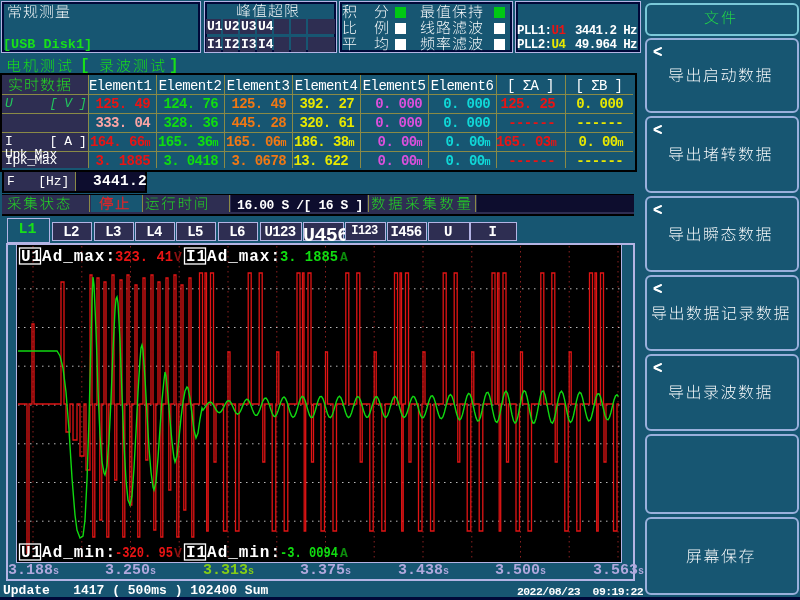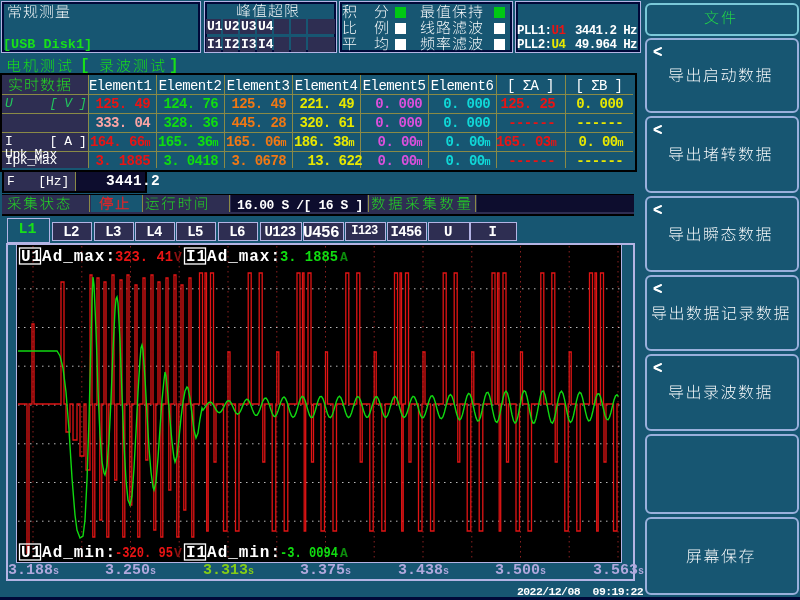--- a/index.html
+++ b/index.html
@@ -139,21 +139,21 @@
     <div class="ab mono" style="left:225px;top:78px;width:66px;font-size:14px;letter-spacing:-0.6px;text-align:center;color:#fff;">Element3</div>
     <div class="ab mono" style="left:293px;top:78px;width:66px;font-size:14px;letter-spacing:-0.6px;text-align:center;color:#fff;">Element4</div>
     <div class="ab mono" style="left:361px;top:78px;width:66px;font-size:14px;letter-spacing:-0.6px;text-align:center;color:#fff;">Element5</div>
     <div class="ab mono" style="left:429px;top:78px;width:66px;font-size:14px;letter-spacing:-0.6px;text-align:center;color:#fff;">Element6</div>
     <div class="ab mono" style="left:496px;top:78px;width:69px;font-size:14px;letter-spacing:-0.6px;text-align:center;color:#fff;">[ ΣA ]</div>
     <div class="ab mono" style="left:565px;top:78px;width:68px;font-size:14px;letter-spacing:-0.6px;text-align:center;color:#fff;">[ ΣB ]</div>
     <div class="ab mono" style="left:5px;top:96px;font-size:13px;letter-spacing:-0.4px;color:#22c55e;white-space:pre;font-style:italic;">U     [ V ]</div>
     <div class="cell" style="left:88px;top:96px;width:62px;color:#e81414;">125. 49</div>
     <div class="cell" style="left:156px;top:96px;width:62px;color:#10dc10;">124. 76</div>
     <div class="cell" style="left:224px;top:96px;width:62px;color:#f07814;">125. 49</div>
-    <div class="cell" style="left:292px;top:96px;width:62px;color:#e8e800;">221. 49</div>
+    <div class="cell" style="left:292px;top:96px;width:62px;color:#e8e800;">392. 27</div>
     <div class="cell" style="left:360px;top:96px;width:62px;color:#dc50dc;">0. 000</div>
     <div class="cell" style="left:428px;top:96px;width:62px;color:#10d8d8;">0. 000</div>
     <div class="cell" style="left:496px;top:96px;width:59px;color:#e81414;">125. 25</div>
     <div class="cell" style="left:565px;top:96px;width:58px;color:#e8e800;">0. 000</div>
     <div class="ab mono" style="left:5px;top:115px;font-size:13px;letter-spacing:-0.4px;color:#fff;white-space:pre;margin-top:32px;">Upk_Max</div>
     <div class="cell" style="left:88px;top:115px;width:62px;color:#fca5a5;">333. 04</div>
     <div class="cell" style="left:156px;top:115px;width:62px;color:#10dc10;">328. 36</div>
     <div class="cell" style="left:224px;top:115px;width:62px;color:#f07814;">445. 28</div>
     <div class="cell" style="left:292px;top:115px;width:62px;color:#e8e800;">320. 61</div>
     <div class="cell" style="left:360px;top:115px;width:62px;color:#dc50dc;">0. 000</div>
@@ -166,29 +166,29 @@
     <div class="cell" style="left:224px;top:134px;width:62px;color:#f07814;">165. 06<span class="su">m</span></div>
     <div class="cell" style="left:292px;top:134px;width:62px;color:#e8e800;">186. 38<span class="su">m</span></div>
     <div class="cell" style="left:360px;top:134px;width:62px;color:#dc50dc;">0. 00<span class="su">m</span></div>
     <div class="cell" style="left:428px;top:134px;width:62px;color:#10d8d8;">0. 00<span class="su">m</span></div>
     <div class="cell" style="left:496px;top:134px;width:59px;color:#e81414;">165. 03<span class="su">m</span></div>
     <div class="cell" style="left:565px;top:134px;width:58px;color:#e8e800;">0. 00<span class="su">m</span></div>
     <div class="ab mono" style="left:5px;top:153px;font-size:13px;letter-spacing:-0.4px;color:#fff;white-space:pre;">Ipk_Max</div>
     <div class="cell" style="left:88px;top:153px;width:62px;color:#e81414;">3. 1885</div>
     <div class="cell" style="left:156px;top:153px;width:62px;color:#10dc10;">3. 0418</div>
     <div class="cell" style="left:224px;top:153px;width:62px;color:#f07814;">3. 0678</div>
-    <div class="cell" style="left:300px;top:153px;width:62px;color:#e8e800;">13. 622</div>
+    <div class="cell" style="left:286px;top:153px;width:62px;color:#e8e800;">13. 622</div>
     <div class="cell" style="left:360px;top:153px;width:62px;color:#dc50dc;">0. 00<span class="su">m</span></div>
     <div class="cell" style="left:428px;top:153px;width:62px;color:#10d8d8;">0. 00<span class="su">m</span></div>
     <div class="cell" style="left:496px;top:153px;width:59px;color:#e81414;">------</div>
     <div class="cell" style="left:565px;top:153px;width:58px;color:#e8e800;">------</div>
     <div class="ab" style="left:2px;top:170px;width:141px;height:19px;border:2px solid #000;background:#0d0d2e;"></div>
     <div class="ab" style="left:4px;top:172px;width:71px;height:19px;background:#2e2e52;border-right:1px solid #8a8a46;"></div>
     <div class="ab mono" style="left:7px;top:174px;font-size:13px;color:#fff;white-space:pre;">F   [Hz]</div>
-    <div class="ab mono b" style="left:93px;top:173px;font-size:14.5px;color:#fff;letter-spacing:0.3px;margin-left:13px;">3441.2</div>
+    <div class="ab mono b" style="left:93px;top:173px;font-size:14.5px;color:#fff;letter-spacing:0.3px;">3441.2</div>
     <div class="ab" style="left:2px;top:194px;width:632px;height:19px;background:#2e2e52;border-bottom:2px solid #000;border-top:1px solid #000;"></div>
     <div class="ab" style="left:91px;top:195px;width:51px;height:17px;background:#175672;"></div>
     <div class="ab" style="left:231px;top:195px;width:136px;height:17px;background:#0d0d2e;"></div>
     <div class="ab" style="left:477px;top:195px;width:157px;height:17px;background:#0d0d2e;"></div>
     <div class="ab" style="left:89px;top:195px;width:1px;height:17px;background:#8a8a46;"></div>
     <div class="ab" style="left:142px;top:195px;width:1px;height:17px;background:#8a8a46;"></div>
     <div class="ab" style="left:229px;top:195px;width:1px;height:17px;background:#8a8a46;"></div>
     <div class="ab" style="left:368px;top:195px;width:1px;height:17px;background:#8a8a46;"></div>
     <div class="ab" style="left:475px;top:195px;width:1px;height:17px;background:#8a8a46;"></div>
     <svg style="position:absolute;left:7px;top:196px;overflow:visible;" width="67" height="18" fill="#22dd22">
@@ -224,21 +224,21 @@
     <div class="ab mono b" style="left:94px;top:224px;width:38px;font-size:14px;letter-spacing:-0.6px;color:#fff;text-align:center;">L3</div>
     <div class="ab" style="left:135px;top:222px;width:38px;height:17px;background:#2e2e52;border:1px solid #b4b4e4;"></div>
     <div class="ab mono b" style="left:135px;top:224px;width:38px;font-size:14px;letter-spacing:-0.6px;color:#fff;text-align:center;">L4</div>
     <div class="ab" style="left:176px;top:222px;width:38px;height:17px;background:#2e2e52;border:1px solid #b4b4e4;"></div>
     <div class="ab mono b" style="left:176px;top:224px;width:38px;font-size:14px;letter-spacing:-0.6px;color:#fff;text-align:center;">L5</div>
     <div class="ab" style="left:218px;top:222px;width:38px;height:17px;background:#2e2e52;border:1px solid #b4b4e4;"></div>
     <div class="ab mono b" style="left:218px;top:224px;width:38px;font-size:14px;letter-spacing:-0.6px;color:#fff;text-align:center;">L6</div>
     <div class="ab" style="left:260px;top:222px;width:40px;height:17px;background:#2e2e52;border:1px solid #b4b4e4;"></div>
     <div class="ab mono b" style="left:260px;top:224px;width:40px;font-size:14px;letter-spacing:-0.6px;color:#fff;text-align:center;">U123</div>
     <div class="ab" style="left:303px;top:222px;width:39px;height:17px;background:#2e2e52;border:1px solid #b4b4e4;"></div>
-    <div class="ab mono b" style="left:303px;top:224px;width:39px;font-size:16px;letter-spacing:-0.6px;color:#fff;text-align:left;">U456</div>
+    <div class="ab mono b" style="left:303px;top:224px;width:39px;font-size:20px;letter-spacing:-0.6px;color:#fff;text-align:right;">U456</div>
     <div class="ab" style="left:345px;top:222px;width:39px;height:17px;background:#2e2e52;border:1px solid #b4b4e4;"></div>
     <div class="ab mono b" style="left:345px;top:224px;width:39px;font-size:12px;letter-spacing:-0.6px;color:#fff;text-align:center;">I123</div>
     <div class="ab" style="left:387px;top:222px;width:38px;height:17px;background:#2e2e52;border:1px solid #b4b4e4;"></div>
     <div class="ab mono b" style="left:387px;top:224px;width:38px;font-size:14px;letter-spacing:-0.6px;color:#fff;text-align:center;">I456</div>
     <div class="ab" style="left:428px;top:222px;width:40px;height:17px;background:#2e2e52;border:1px solid #b4b4e4;"></div>
     <div class="ab mono b" style="left:428px;top:224px;width:40px;font-size:14px;letter-spacing:-0.6px;color:#fff;text-align:center;">U</div>
     <div class="ab" style="left:470px;top:222px;width:45px;height:17px;background:#2e2e52;border:1px solid #b4b4e4;"></div>
     <div class="ab mono b" style="left:470px;top:224px;width:45px;font-size:14px;letter-spacing:-0.6px;color:#fff;text-align:center;">I</div>
     <div class="ab" style="left:6px;top:243px;width:625px;height:334px;border:2px solid #b4b4e4;"></div>
     <div class="ab" style="left:16px;top:244px;width:604px;height:317px;border:1px solid #b4b4e4;background:#000;"></div>
@@ -354,13 +354,14 @@
     </svg>
     <div class="mbox" style="top:434px;height:76px;"></div>
     <div class="mbox" style="top:517px;height:74px;"></div>
     <svg style="position:absolute;left:686px;top:548px;overflow:visible;" width="72" height="20" fill="#ffffff">
       <path transform="translate(0.0,0)" d="M5.6 5.5C6.0 6.0 6.4 6.8 6.7 7.2L7.3 6.9C7.1 6.5 6.6 5.8 6.3 5.3ZM3.1 2.3H13.3V4.2H3.1ZM2.3 1.6V6.5C2.3 9.0 2.2 12.4 0.6 14.9C0.8 14.9 1.1 15.2 1.2 15.3C2.9 12.8 3.1 9.1 3.1 6.5V4.9H14.1V1.6ZM12.1 5.2C11.8 5.8 11.2 6.8 10.8 7.5H3.9V8.2H6.6V9.8C6.6 10.1 6.6 10.4 6.6 10.7H3.4V11.4H6.5C6.2 12.6 5.4 13.8 3.3 14.7C3.4 14.9 3.7 15.1 3.8 15.3C6.2 14.2 7.0 12.8 7.2 11.4H11.0V15.3H11.8V11.4H15.1V10.7H11.8V8.2H14.6V7.5H11.6C12.0 6.9 12.5 6.1 12.8 5.5ZM11.0 10.7H7.3C7.4 10.4 7.4 10.1 7.4 9.8V8.2H11.0Z"></path>
       <path transform="translate(17.5,0)" d="M3.7 6.2H12.5V7.5H3.7ZM3.7 4.4H12.5V5.6H3.7ZM7.6 9.8V11.1H4.0C4.5 10.7 5.0 10.3 5.4 9.8ZM8.3 9.8H10.7C11.1 10.3 11.6 10.7 12.1 11.1H8.3ZM2.9 3.8V8.1H5.8C5.6 8.4 5.3 8.8 5.1 9.1H0.9V9.8H4.4C3.5 10.7 2.2 11.6 0.6 12.3C0.8 12.4 1.0 12.7 1.1 12.8C1.9 12.4 2.7 12.0 3.4 11.5V14.8H4.1V11.8H7.6V15.3H8.3V11.8H12.1V13.9C12.1 14.0 12.0 14.1 11.8 14.1C11.6 14.1 11.0 14.1 10.2 14.1C10.3 14.3 10.4 14.5 10.4 14.7C11.4 14.7 12.1 14.7 12.4 14.6C12.8 14.5 12.8 14.3 12.8 13.9V11.6C13.5 12.0 14.3 12.4 15.0 12.6C15.1 12.4 15.3 12.2 15.5 12.0C14.1 11.6 12.5 10.8 11.5 9.8H15.1V9.1H6.0C6.3 8.8 6.5 8.4 6.7 8.1H13.3V3.8ZM10.3 0.7V1.9H5.6V0.7H4.9V1.9H1.1V2.6H4.9V3.5H5.6V2.6H10.3V3.4H11.0V2.6H14.9V1.9H11.0V0.7Z"></path>
       <path transform="translate(35.0,0)" d="M6.8 2.2H13.5V5.6H6.8ZM6.0 1.5V6.4H9.7V8.7H4.8V9.4H9.1C8.0 11.3 6.1 13.1 4.4 13.9C4.6 14.1 4.8 14.3 4.9 14.5C6.7 13.6 8.6 11.7 9.7 9.7V15.3H10.5V9.7C11.6 11.6 13.4 13.6 15.0 14.5C15.2 14.4 15.4 14.1 15.6 13.9C14.0 13.1 12.1 11.3 11.1 9.4H15.2V8.7H10.5V6.4H14.2V1.5ZM4.6 0.8C3.7 3.3 2.1 5.7 0.4 7.3C0.6 7.5 0.8 7.9 0.9 8.0C1.6 7.3 2.3 6.5 2.9 5.6V15.2H3.6V4.4C4.3 3.4 4.9 2.2 5.4 1.0Z"></path>
       <path transform="translate(52.5,0)" d="M9.9 8.5V9.9H5.2V10.6H9.9V14.2C9.9 14.4 9.9 14.5 9.6 14.5C9.3 14.5 8.3 14.5 7.1 14.5C7.2 14.8 7.3 15.0 7.4 15.2C8.8 15.2 9.7 15.2 10.1 15.1C10.6 15.0 10.7 14.7 10.7 14.2V10.6H15.3V9.9H10.7V8.8C11.9 8.1 13.3 7.0 14.2 6.0L13.7 5.7L13.5 5.7H6.7V6.4H12.8C12.0 7.2 10.9 8.0 9.9 8.5ZM6.3 0.7C6.1 1.4 5.9 2.1 5.6 2.8H1.1V3.6H5.3C4.3 6.0 2.7 8.2 0.6 9.7C0.7 9.9 1.0 10.2 1.1 10.4C1.8 9.8 2.6 9.1 3.2 8.4V15.2H4.0V7.4C4.8 6.2 5.6 4.9 6.1 3.6H14.9V2.8H6.4C6.7 2.2 6.9 1.6 7.1 0.9Z"></path>
     </svg>
     <div class="ab" style="left:0px;top:597px;width:800px;height:3px;background:#000838;"></div>
-    <div class="ab mono b" style="left:517px;top:585px;font-size:11.5px;letter-spacing:-0.6px;color:#fff;white-space:pre;">2022/12/08  09:19:22</div>
+    <div class="ab mono b" style="left:3px;top:583px;font-size:13px;color:#fff;white-space:pre;">Update   1417 ( 500ms ) 102400 Sum</div>
+    <div class="ab mono b" style="left:517px;top:585px;font-size:11.5px;letter-spacing:-0.6px;color:#fff;white-space:pre;">2022/08/23  09:19:22</div>
   </div>
 </body></html>

